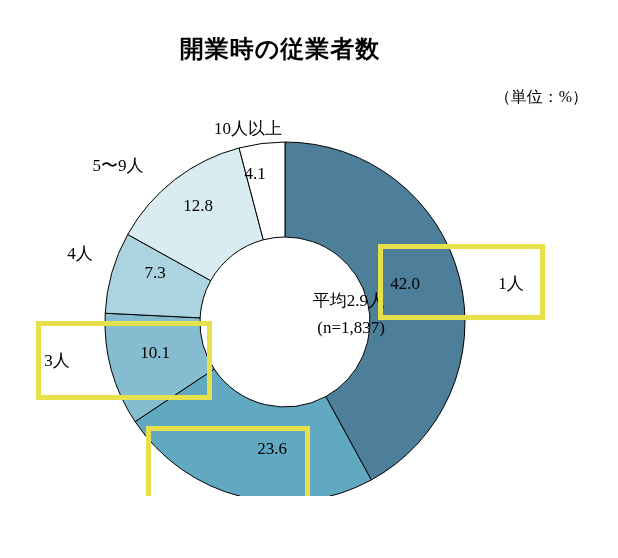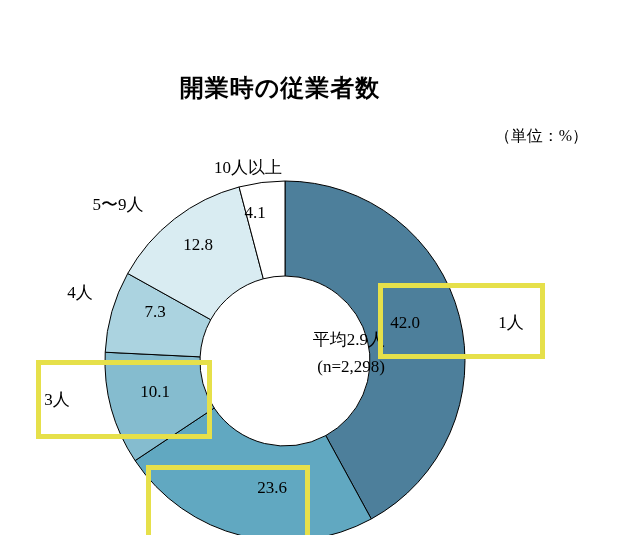--- a/index.html
+++ b/index.html
@@ -4,21 +4,20 @@
 <style>
   html, body { margin: 0; padding: 0; background: #ffffff; }
   .page {
     position: relative;
     width: 618px;
     height: 496px;
     background: #ffffff;
     font-family: "Liberation Serif", serif;
     color: #000;
     overflow: hidden;
-    margin-top: 39px;
   }
   .title {
     position: absolute;
     top: 33px;
     left: 0;
     width: 560px;
     margin: 0;
     text-align: center;
     font-family: "Liberation Sans", sans-serif;
     font-weight: 700;
@@ -82,20 +81,20 @@
       <text x="155" y="278" text-anchor="middle" font-size="17" font-family="&quot;Liberation Serif&quot;, serif" fill="#000000">7.3</text>
       <text x="80" y="259" text-anchor="middle" font-size="17" font-family="&quot;Liberation Serif&quot;, serif" fill="#000000">4人</text>
       <text x="198" y="211" text-anchor="middle" font-size="17" font-family="&quot;Liberation Serif&quot;, serif" fill="#000000">12.8</text>
       <text x="118" y="171" text-anchor="middle" font-size="17" font-family="&quot;Liberation Serif&quot;, serif" fill="#000000">5〜9人</text>
       <text x="255" y="179" text-anchor="middle" font-size="17" font-family="&quot;Liberation Serif&quot;, serif" fill="#000000">4.1</text>
       <text x="248" y="134" text-anchor="middle" font-size="17" font-family="&quot;Liberation Serif&quot;, serif" fill="#000000">10人以上</text>
     </svg>
 
   <div class="center-label">
     <div>平均2.9人</div>
-    <div>(n=2,298)</div>
+    <div>(n=1,837)</div>
   </div>
 
   <div class="hl hl-1" style="border-color: rgb(230, 224, 74);"></div>
   <div class="hl hl-3" style="border-color: rgb(230, 224, 74);"></div>
   <div class="hl hl-2" style="border-color: rgb(230, 224, 74);"></div>
 
 </div>
 
 </body></html>

